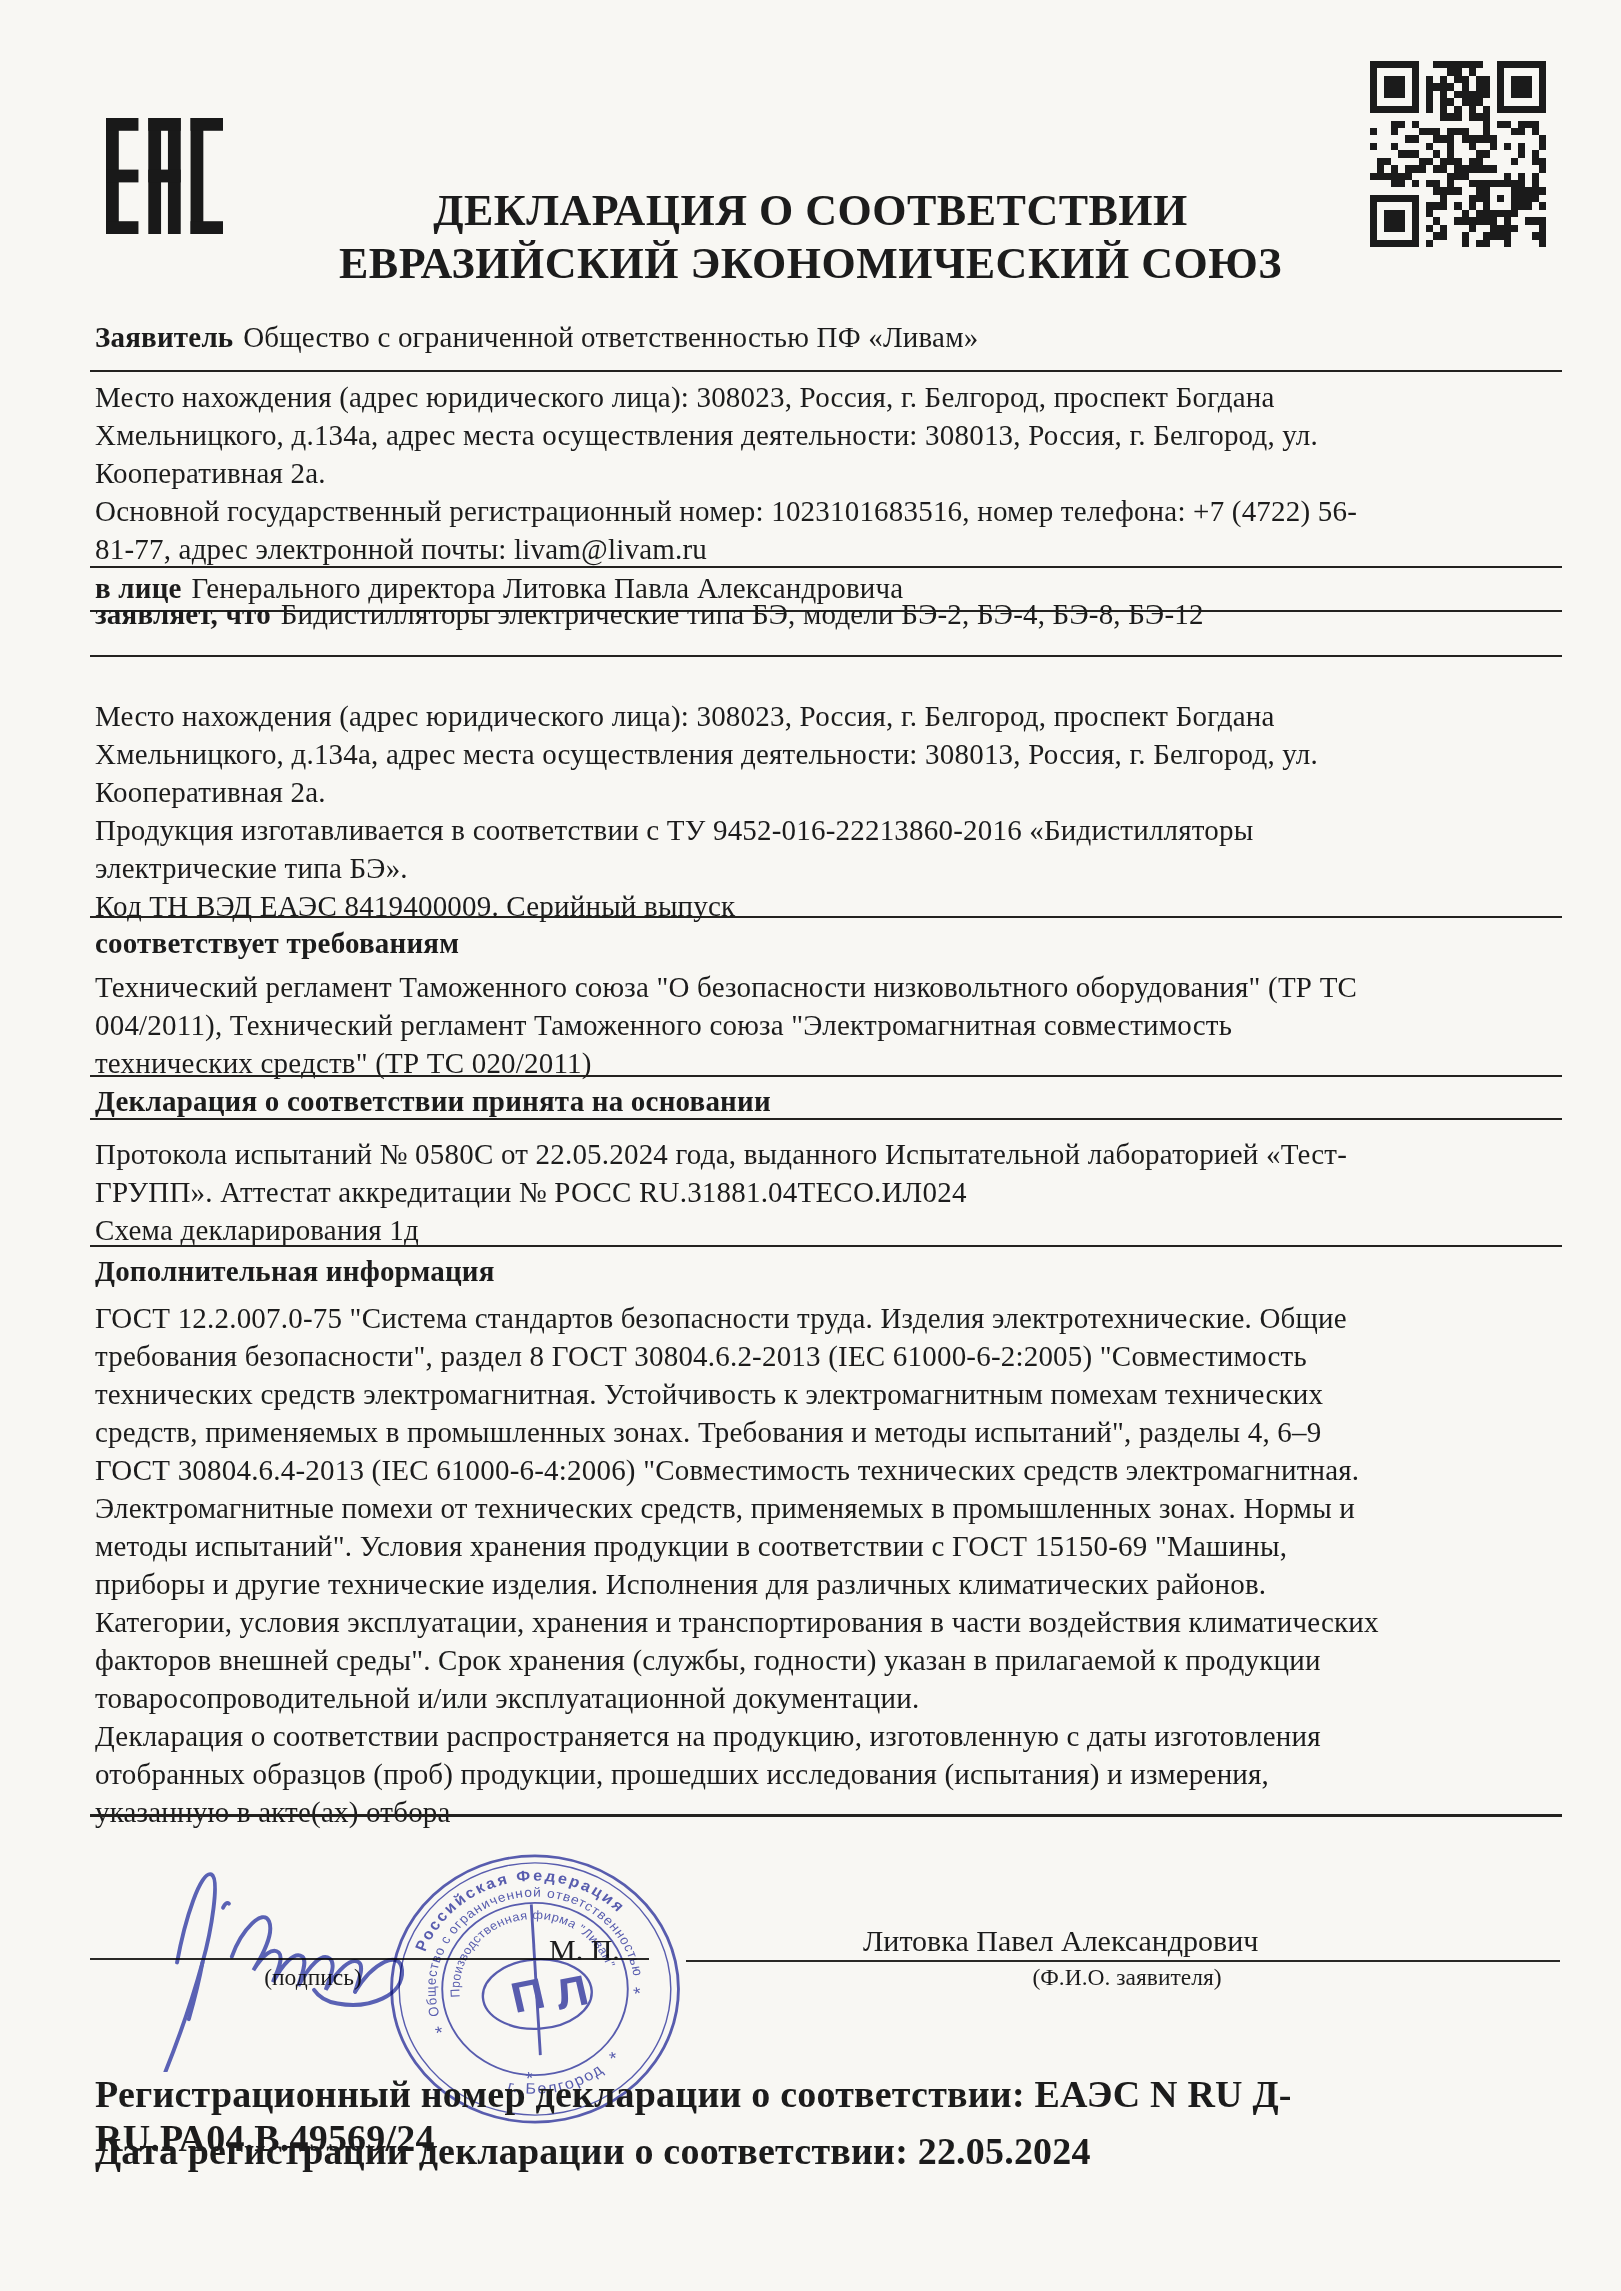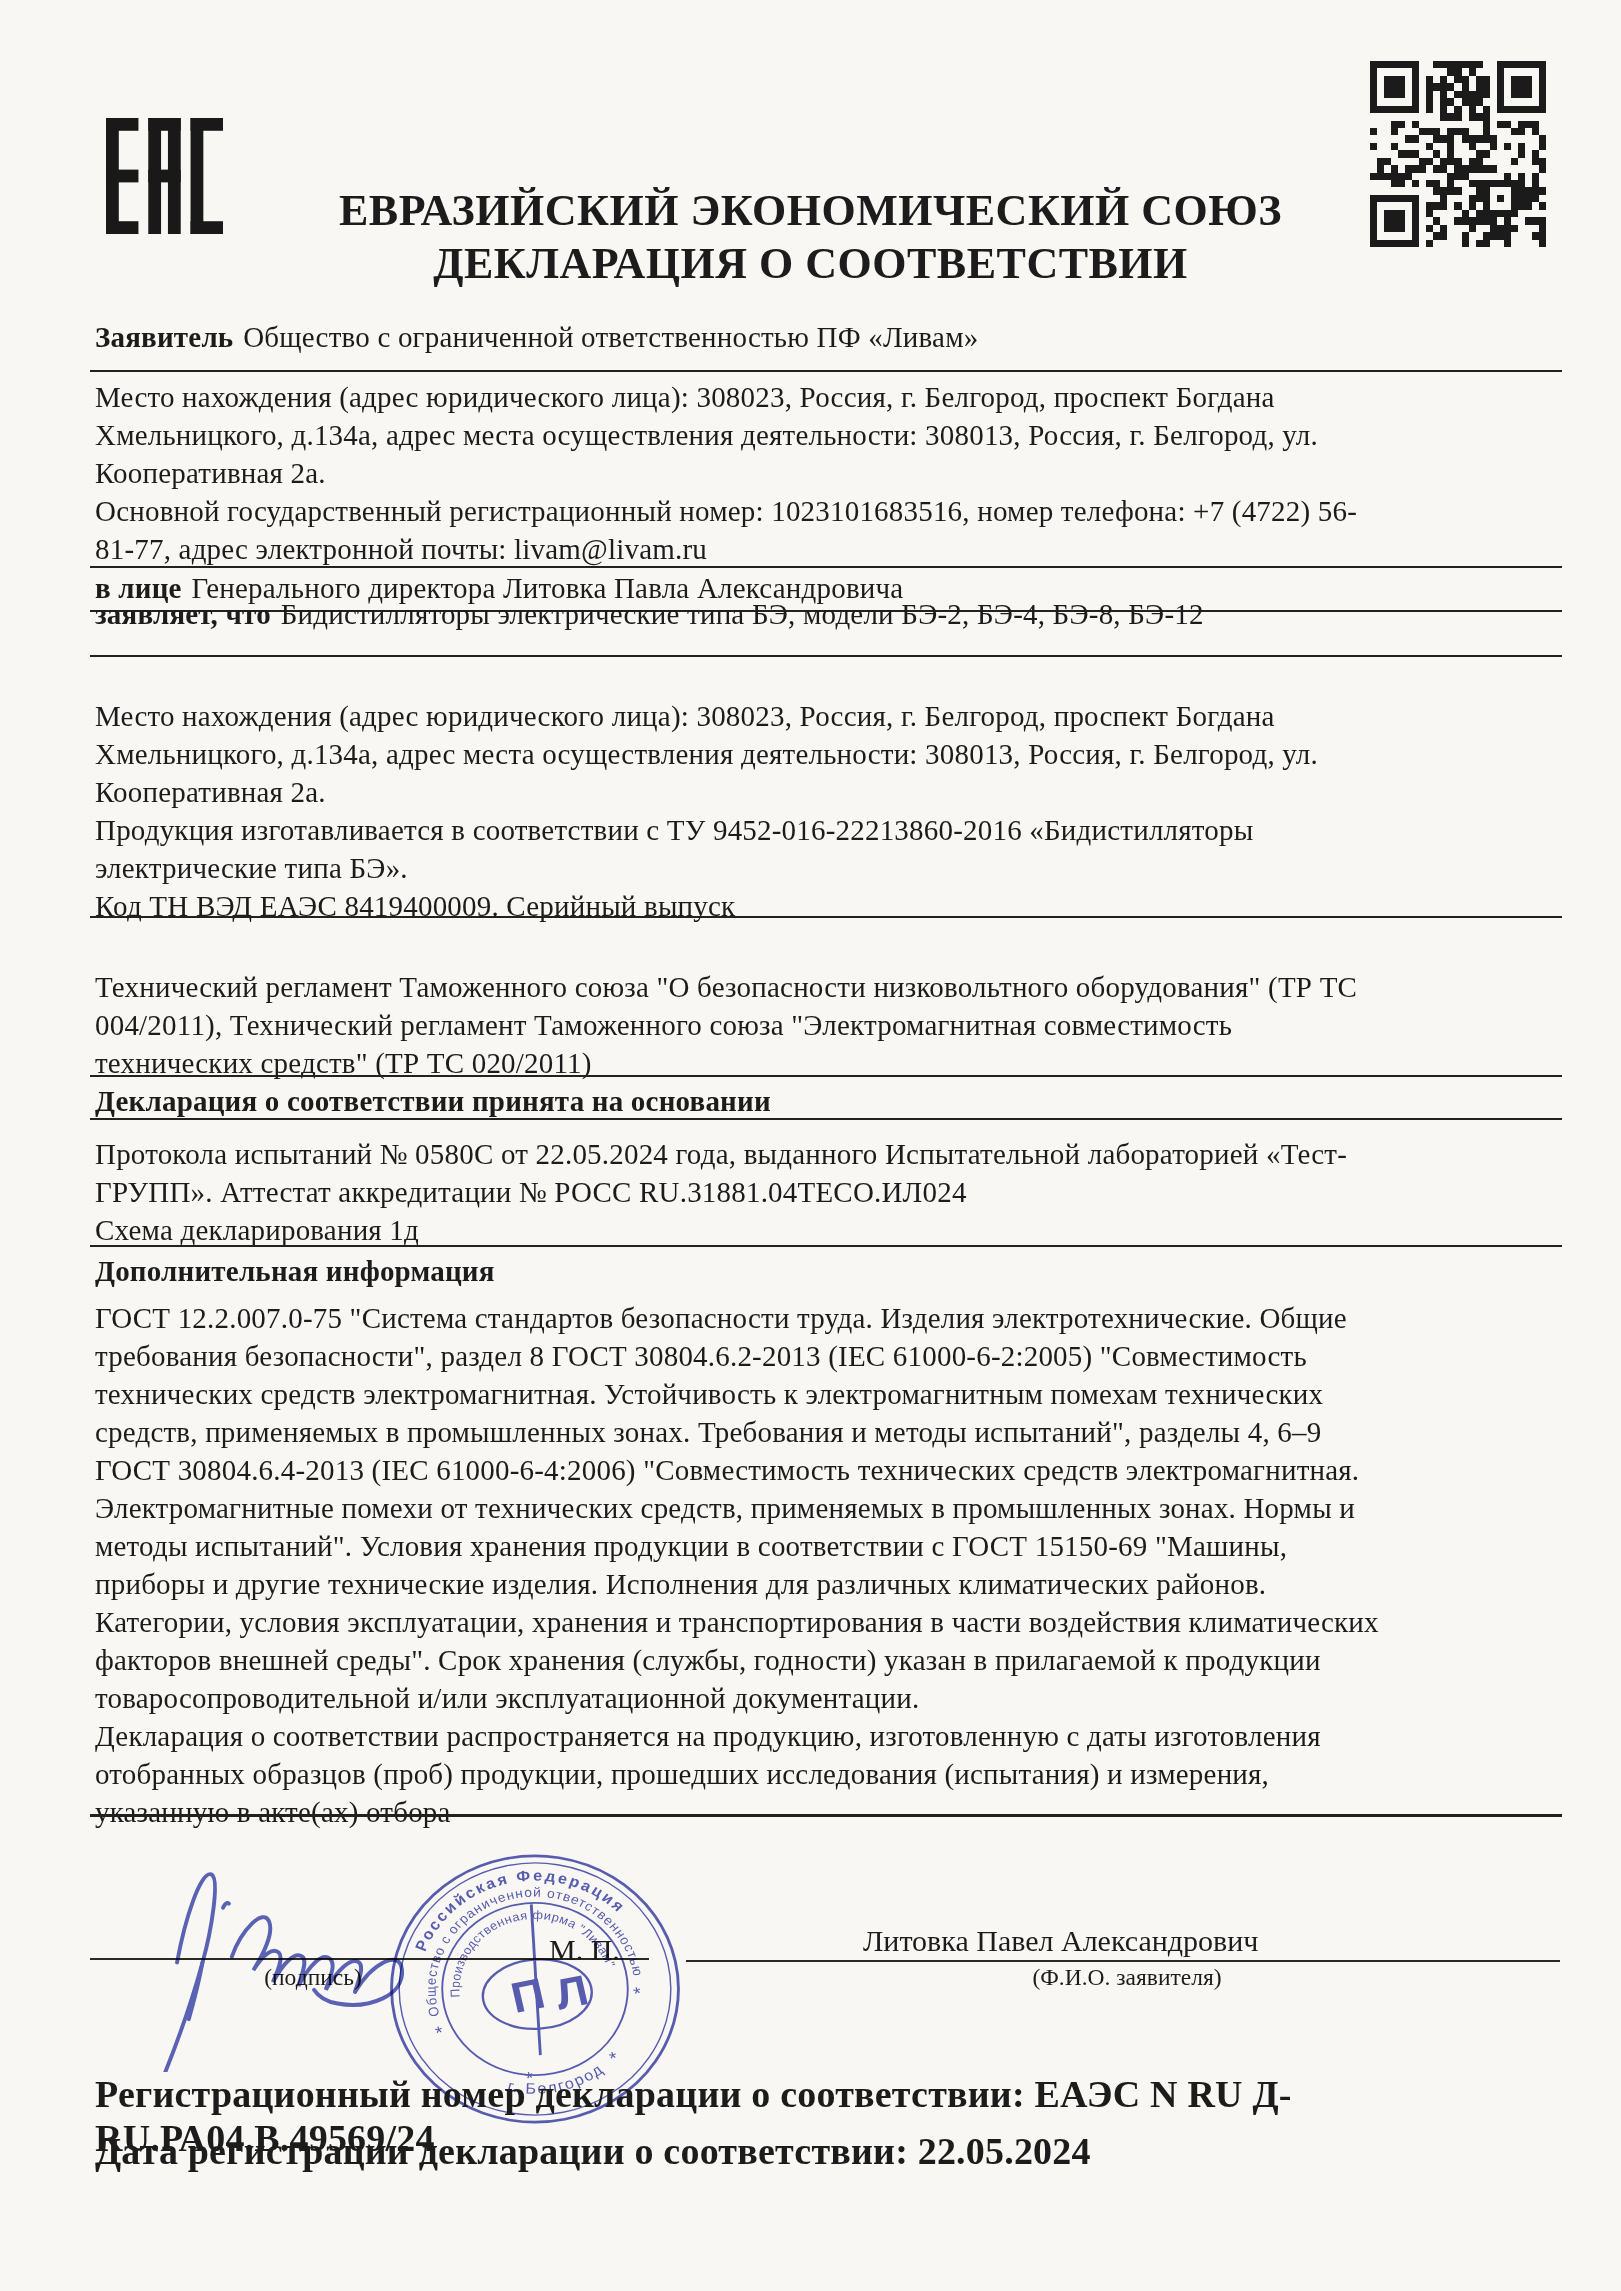--- a/index.html
+++ b/index.html
@@ -369,22 +369,22 @@
         <rect x="8" y="24" width="1" height="1"></rect>
         <rect x="13" y="24" width="1" height="1"></rect>
         <rect x="15" y="24" width="1" height="1"></rect>
         <rect x="16" y="24" width="1" height="1"></rect>
         <rect x="19" y="24" width="1" height="1"></rect>
         <rect x="24" y="24" width="1" height="1"></rect>
       </g>
     </svg>
 
   <div class="title">
+    <div>ДЕКЛАРАЦИЯ О СООТВЕТСТВИИ</div>
     <div>ЕВРАЗИЙСКИЙ ЭКОНОМИЧЕСКИЙ СОЮЗ</div>
-    <div>ДЕКЛАРАЦИЯ О СООТВЕТСТВИИ</div>
   </div>
 
   <div class="line" style="top:318px">
     <span class="b">Заявитель</span><span>Общество с ограниченной ответственностью ПФ «Ливам»</span>
   </div>
   <div class="rule" style="top:370px"></div>
 
   <div class="para" style="top:378px">Место нахождения (адрес юридического лица): 308023, Россия, г. Белгород, проспект Богдана
 Хмельницкого, д.134а, адрес места осуществления деятельности: 308013, Россия, г. Белгород, ул.
 Кооперативная 2а.
@@ -403,20 +403,21 @@
   <div class="rule" style="top:655px"></div>
 
   <div class="para" style="top:697px">Место нахождения (адрес юридического лица): 308023, Россия, г. Белгород, проспект Богдана
 Хмельницкого, д.134а, адрес места осуществления деятельности: 308013, Россия, г. Белгород, ул.
 Кооперативная 2а.
 Продукция изготавливается в соответствии с ТУ 9452-016-22213860-2016 «Бидистилляторы
 электрические типа БЭ».
 Код ТН ВЭД ЕАЭС 8419400009. Серийный выпуск</div>
   <div class="rule" style="top:916px"></div>
 
+  <div class="line boldline" style="top:924px">соответствует требованиям</div>
   <div class="para" style="top:968px">Технический регламент Таможенного союза "О безопасности низковольтного оборудования" (ТР ТС
 004/2011), Технический регламент Таможенного союза "Электромагнитная совместимость
 технических средств" (ТР ТС 020/2011)</div>
   <div class="rule" style="top:1075px"></div>
 
   <div class="line boldline" style="top:1082px">Декларация о соответствии принята на основании</div>
   <div class="rule" style="top:1118px"></div>
   <div class="para" style="top:1135px">Протокола испытаний № 0580С от 22.05.2024 года, выданного Испытательной лабораторией «Тест-
 ГРУПП». Аттестат аккредитации № РОСС RU.31881.04ТЕСО.ИЛ024
 Схема декларирования 1д</div>

